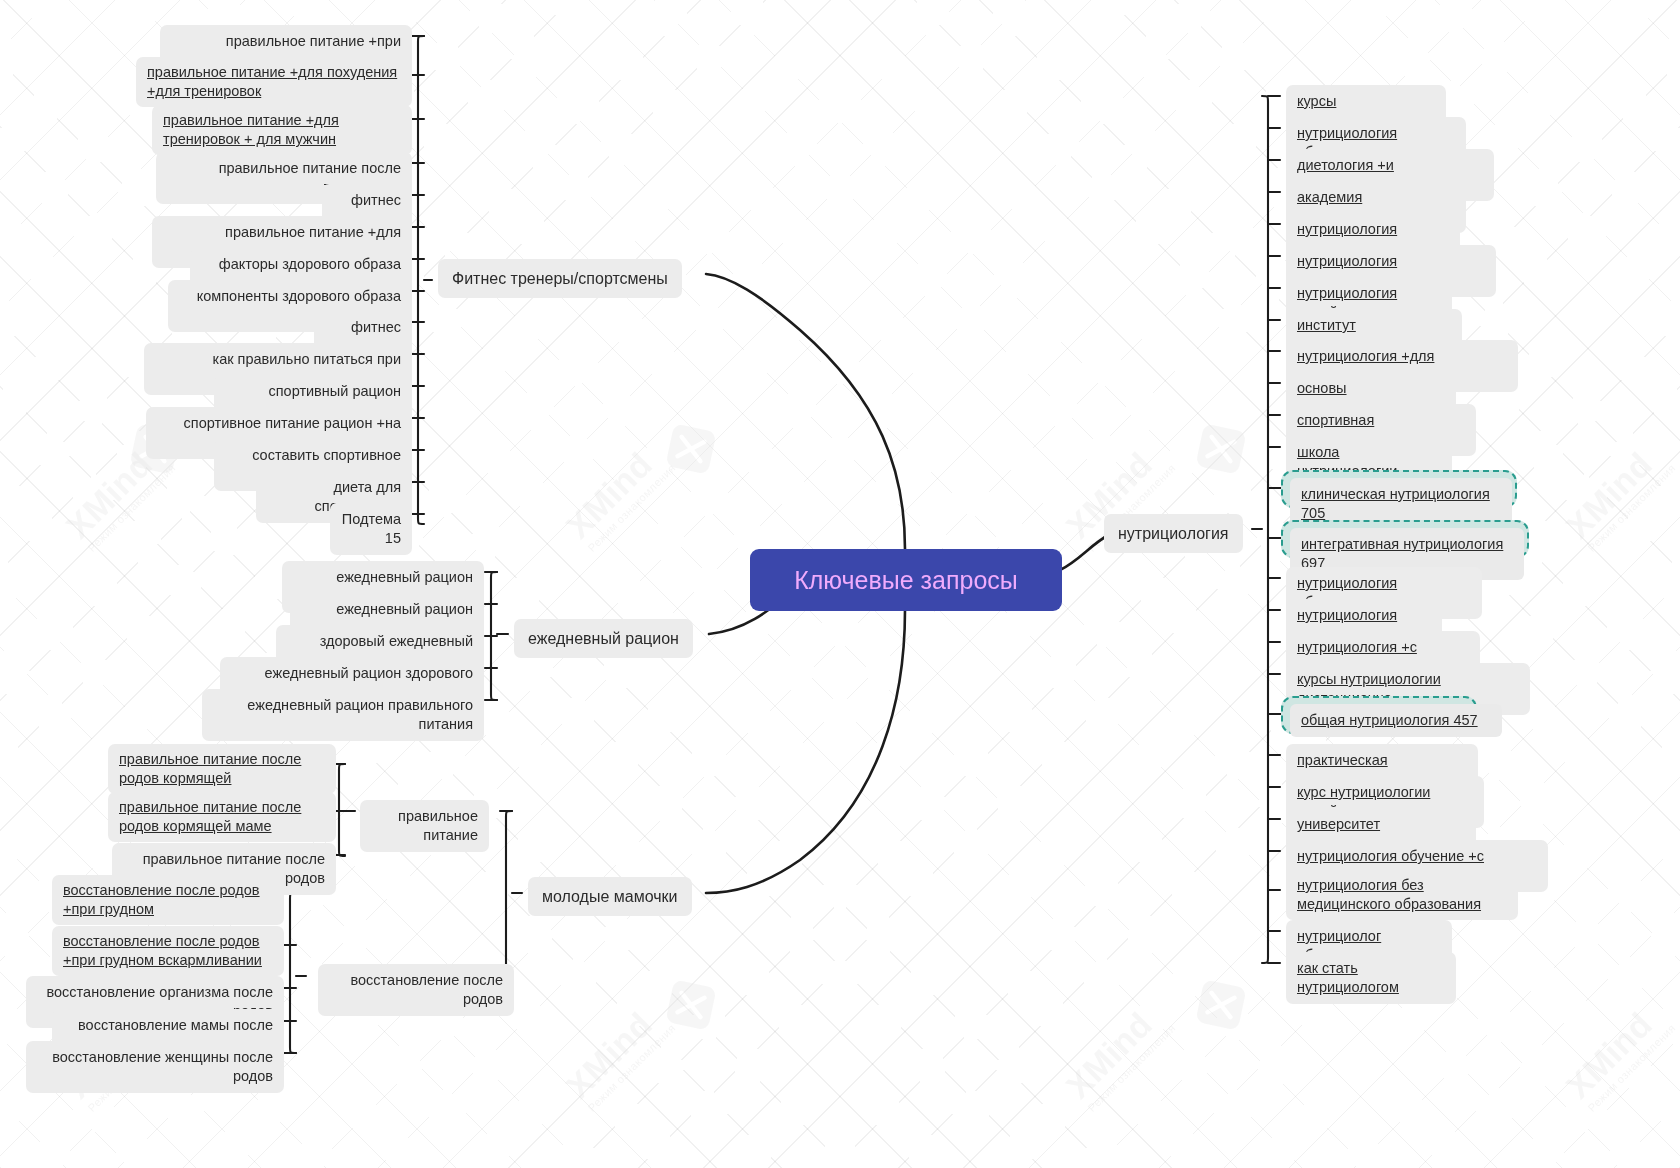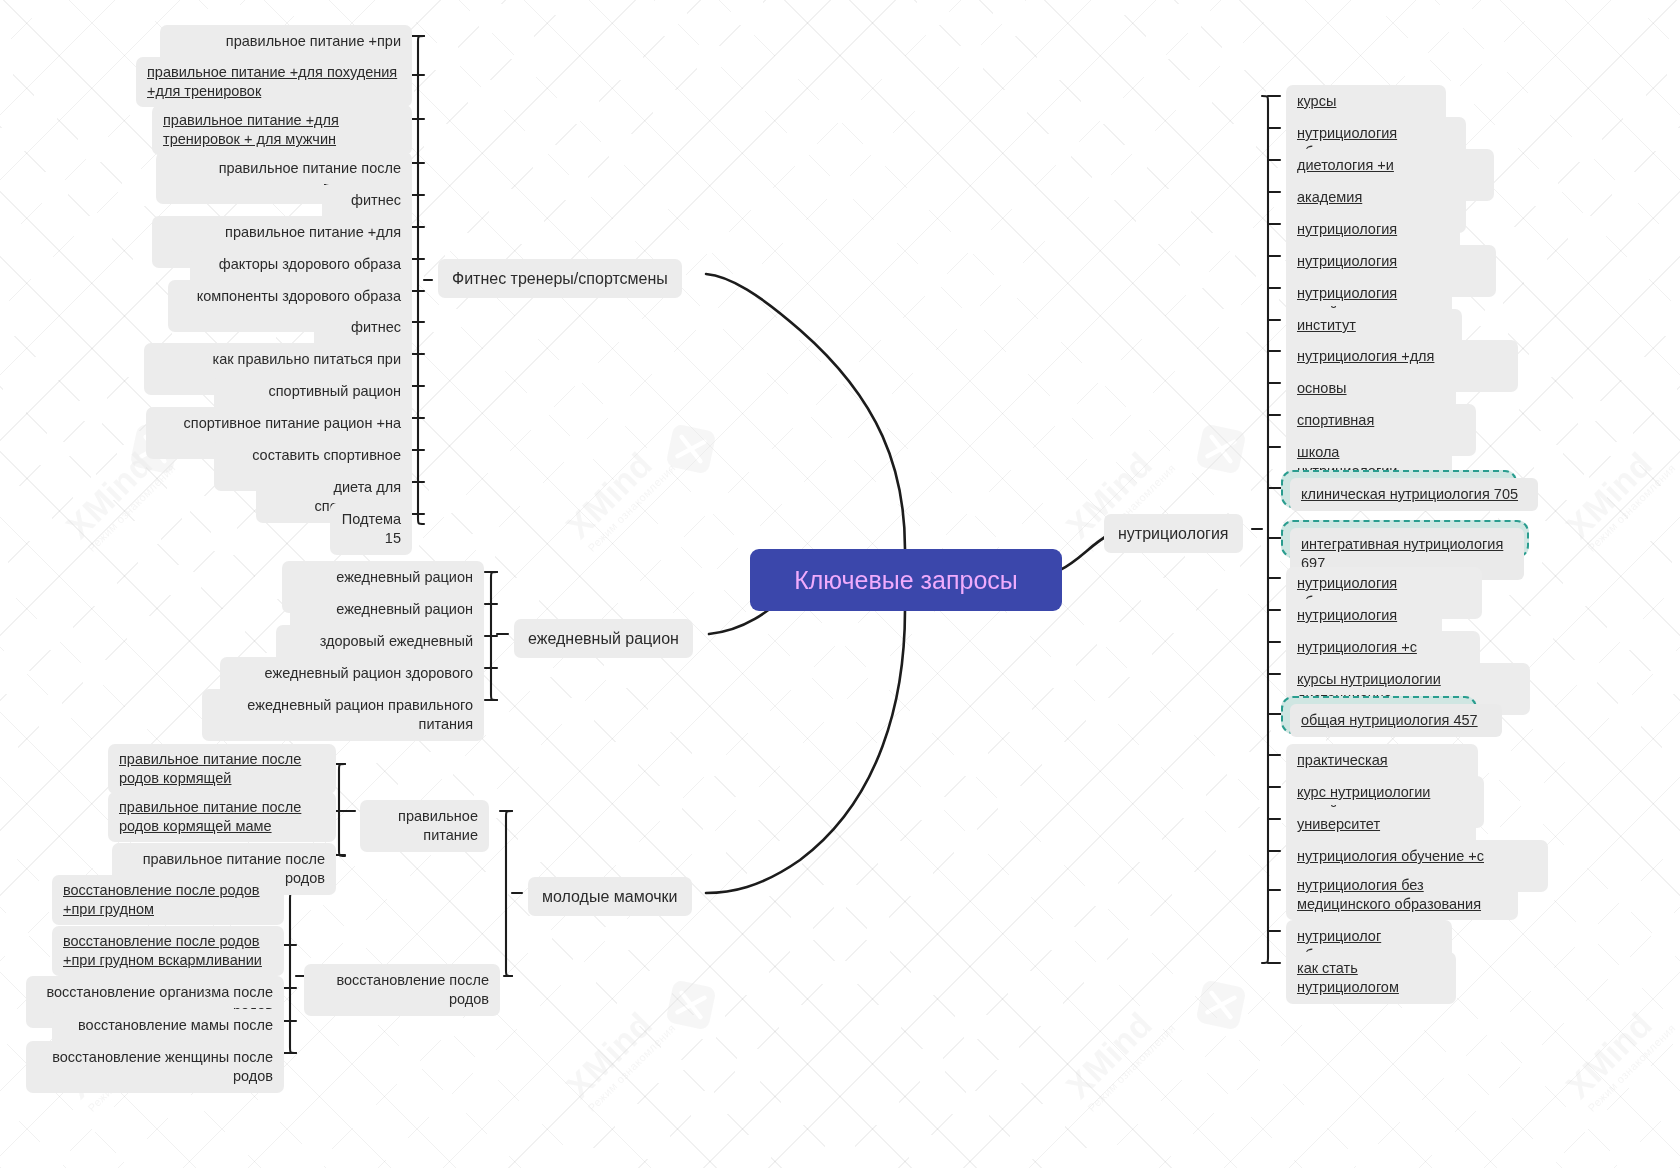--- a/index.html
+++ b/index.html
@@ -264,21 +264,21 @@
   <div class="node one-line right-al" style="left:220px;top:657px;width:264px;">ежедневный рацион здорового питания</div>
   <div class="node one-line right-al" style="left:202px;top:689px;width:282px;">ежедневный рацион правильного питания</div>
 
   <div class="node branch" style="left:528px;top:877px;">молодые мамочки</div>
 
   <div class="node one-line right-al" style="left:360px;top:800px;width:129px;">правильное питание</div>
   <div class="node left-al" style="left:108px;top:744px;width:228px;">правильное питание после родов кормящей</div>
   <div class="node left-al" style="left:108px;top:792px;width:228px;">правильное питание после родов кормящей маме</div>
   <div class="node one-line right-al" style="left:112px;top:843px;width:224px;">правильное питание после родов</div>
 
-  <div class="node one-line right-al" style="left:304px;top:964px;width:196px;">восстановление после родов</div>
+  <div class="node one-line right-al" style="left:318px;top:964px;width:196px;">восстановление после родов</div>
   <div class="node left-al" style="left:52px;top:875px;width:232px;">восстановление после родов +при грудном</div>
   <div class="node left-al" style="left:52px;top:926px;width:232px;">восстановление после родов +при грудном вскармливании</div>
   <div class="node one-line right-al" style="left:26px;top:976px;width:258px;">восстановление организма после родов</div>
   <div class="node one-line right-al" style="left:52px;top:1009px;width:232px;">восстановление мамы после родов</div>
   <div class="node one-line right-al" style="left:26px;top:1041px;width:258px;">восстановление женщины после родов</div>
 
   <div class="node branch" style="left:1104px;top:514px;">нутрициология</div>
 
   <div class="node one-line left-al" style="left:1286px;top:85px;width:160px;">курсы нутрициологии</div>
   <div class="node one-line left-al" style="left:1286px;top:117px;width:180px;">нутрициология обучение</div>
@@ -287,21 +287,21 @@
   <div class="node one-line left-al" style="left:1286px;top:213px;width:174px;">нутрициология питание</div>
   <div class="node one-line left-al" style="left:1286px;top:245px;width:210px;">нутрициология дистанционно</div>
   <div class="node one-line left-al" style="left:1286px;top:277px;width:166px;">нутрициология онлайн</div>
   <div class="node one-line left-al" style="left:1286px;top:309px;width:176px;">институт нутрициологии</div>
   <div class="node one-line left-al" style="left:1286px;top:340px;width:232px;">нутрициология +для начинающих</div>
   <div class="node one-line left-al" style="left:1286px;top:372px;width:170px;">основы нутрициологии</div>
   <div class="node one-line left-al" style="left:1286px;top:404px;width:190px;">спортивная нутрициология</div>
   <div class="node one-line left-al" style="left:1286px;top:436px;width:166px;">школа нутрициологии</div>
 
   <div class="hl-wrap" style="left:1281px;top:470px;width:236px;height:38px;">
-    <div class="node one-line left-al" style="width:248px;">клиническая нутрициология 705</div>
+    <div class="node one-line left-al" style="width:222px;">клиническая нутрициология 705</div>
   </div>
   <div class="hl-wrap" style="left:1281px;top:520px;width:248px;height:38px;">
     <div class="node one-line left-al" style="width:234px;">интегративная нутрициология 697</div>
   </div>
 
   <div class="node one-line left-al" style="left:1286px;top:567px;width:196px;">нутрициология образование</div>
   <div class="node one-line left-al" style="left:1286px;top:599px;width:156px;">нутрициология купить</div>
   <div class="node one-line left-al" style="left:1286px;top:631px;width:194px;">нутрициология +с дипломом</div>
   <div class="node one-line left-al" style="left:1286px;top:663px;width:244px;">курсы нутрициологии дистанционно</div>
 

